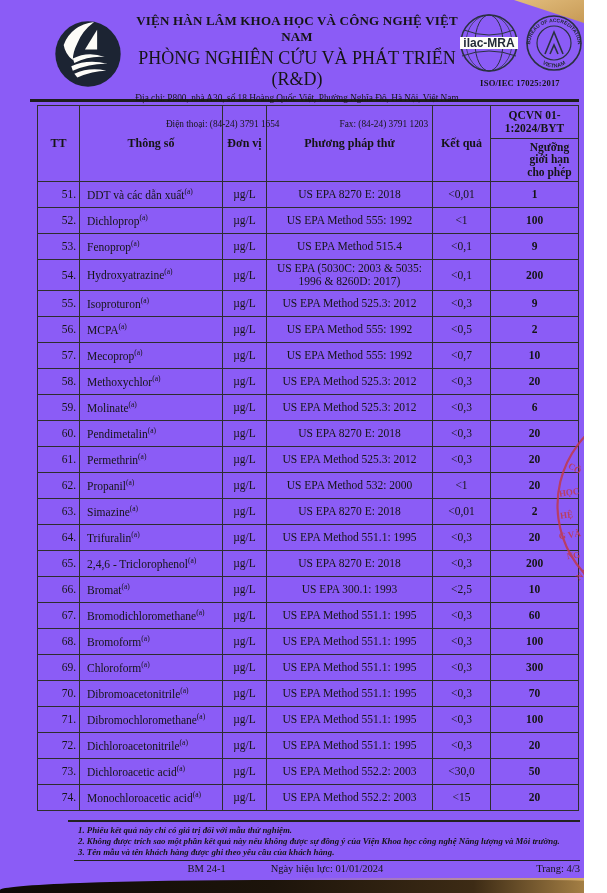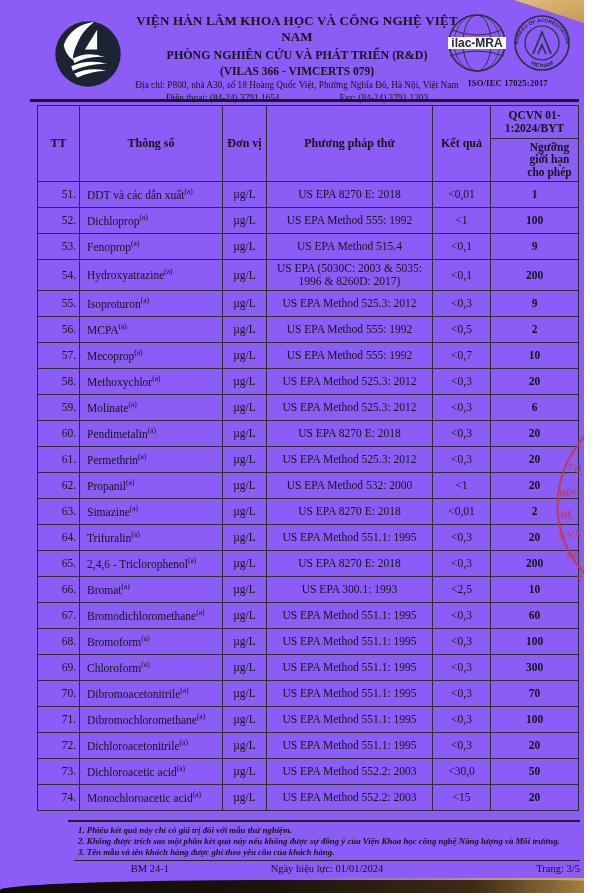--- a/index.html
+++ b/index.html
@@ -18,25 +18,25 @@
     border-radius:45% 10% 0 0 / 10px 3px 0 0; }
   .bottom-tan { position:absolute; bottom:12px; right:0; width:300px; height:3px;
     background:linear-gradient(90deg,rgba(210,170,100,0),#d2aa64); }
 
   
   .letterhead { position:relative; padding-top:13px; height:95px; }
   .logo { position:absolute; left:50px; top:16px; width:76px; height:76px; }
   .lh-text { width:100%; text-align:center; padding:0 110px 0 120px; }
   .org1 { font-weight:bold; font-size:13px; letter-spacing:.2px; }
   .org2 { font-weight:bold; font-size:12.5px; margin-top:2px; }
-  .org3 { font-weight:bold; font-size:12px; margin-top:3px; }
+  .org3 { font-weight:normal; font-size:18px; margin-top:3px; }
   .org4 { font-weight:bold; font-size:11.5px; margin-top:2px; }
   .addr { font-size:9.3px; margin-top:3px; white-space:nowrap; }
-  .phonefax { font-size:9.3px; margin-top:3px; display:flex; justify-content:center; gap:60px; }
-  .badges { position:absolute; right:12px; top:12px; width:128px; text-align:center; }
+  .phonefax { font-size:9.3px; margin-top:16px; display:flex; justify-content:center; gap:60px; }
+  .badges { position:absolute; right:0; top:12px; width:128px; text-align:center; }
   .badge-row { display:flex; gap:4px; justify-content:flex-end; }
   .iso-label { font-size:8.6px; font-weight:bold; margin-top:4px; letter-spacing:.2px; }
 
   .rule-top { margin:4px 0 0 30px; width:549px; height:2.5px; background:#1d1d1d; }
 
   
   table { margin:3px 0 0 37px; width:541px; border-collapse:collapse;
     border:1.5px solid #2b2b2b; table-layout:fixed; }
   th,td { border:1px solid #2e2e2e; vertical-align:middle; line-height:1.12; }
   thead th { font-weight:bold; font-size:12px; text-align:center; padding:2px 2px;margin-left:48px; }
@@ -48,21 +48,21 @@
   td.c-name sup { font-size:7.5px; }
   td.c-unit, td.c-method, td.c-result { text-align:center; }
   td.c-limit { text-align:center; font-weight:bold; }
 
   
   .foot-rule1 { margin:9px 0 0 68px; width:512px; height:2px; background:#222; }
   .footnotes { margin:3px 0 0 78px; font-size:8.8px; font-style:italic; font-weight:600; }
   .footnotes div { margin-top:1px; }
   .foot-rule2 { margin:3px 0 0 74px; width:506px; height:1.5px; background:#222; }
   .footer-bar { margin:2px 0 0 74px; width:506px; display:flex; font-size:10.5px; }
-  .footer-bar .f-left { width:30%; text-align:center; }
+  .footer-bar .f-left { width:30%; text-align:right; }
   .footer-bar .f-center { width:40%; text-align:center; }
   .footer-bar .f-right { width:30%; text-align:right; }
 
   
   .stamp { position:absolute; right:0; top:428px; width:56px; height:164px;
     overflow:hidden; opacity:.85; }
   .stamp svg { position:absolute; left:0; top:0; }
   .stamp text { fill:#c0394b; font-family:"Liberation Serif",serif;
     font-weight:bold; font-size:9px; }
 </style>
@@ -79,21 +79,20 @@
       <path d="M18,38 Q28,12 58,8 Q42,20 36,36 Q30,48 30,58 Q20,50 18,38 Z" fill="#fdfcf8"></path>
       <path d="M62,18 L62,44 L46,44 Z" fill="#fdfcf8"></path>
       <path d="M30,56 Q50,46 72,54 Q52,52 32,62 Z" fill="#fdfcf8"></path>
       <path d="M28,66 Q50,56 76,63 Q54,62 30,72 Z" fill="#fdfcf8"></path>
       <path d="M32,76 Q52,67 74,72 Q56,72 36,81 Z" fill="#fdfcf8"></path>
     </svg>
 
     <div class="lh-text">
       <div class="org1">VIỆN HÀN LÂM KHOA HỌC VÀ CÔNG NGHỆ VIỆT NAM</div>
       <div class="org3">PHÒNG NGHIÊN CỨU VÀ PHÁT TRIỂN (R&amp;D)</div>
-      <div class="org4">(VILAS 366 - VIMCERTS 079)</div>
       <div class="addr">Địa chỉ: P800, nhà A30, số 18 Hoàng Quốc Việt, Phường Nghĩa Đô, Hà Nội, Việt Nam</div>
       <div class="phonefax">
         <span>Điện thoại: (84-24) 3791 1654</span>
         <span>Fax: (84-24) 3791 1203</span>
       </div>
     </div>
 
     <div class="badges">
       <div class="badge-row">
         <svg width="62" height="62" viewBox="0 0 62 62">
@@ -371,21 +370,21 @@
   <div class="foot-rule1"></div>
   <div class="footnotes">
     <div>1. Phiếu kết quả này chỉ có giá trị đối với mẫu thử nghiệm.</div>
     <div>2. Không được trích sao một phần kết quả này nếu không được sự đồng ý của Viện Khoa học công nghệ Năng lượng và Môi trường.</div>
     <div>3. Tên mẫu và tên khách hàng được ghi theo yêu cầu của khách hàng.</div>
   </div>
   <div class="foot-rule2"></div>
   <div class="footer-bar">
     <span class="f-left">BM 24-1</span>
     <span class="f-center">Ngày hiệu lực: 01/01/2024</span>
-    <span class="f-right">Trang: 3/5</span>
+    <span class="f-right">Trang: 4/3</span>
   </div>
 
   <div class="stamp">
     <svg width="220" height="164" viewBox="0 0 220 164">
       <g transform="rotate(-8,110,82)">
         <circle cx="130" cy="80" r="100" fill="none" stroke="#c0394b" stroke-width="2.2"></circle>
         <circle cx="130" cy="80" r="71" fill="none" stroke="#c0394b" stroke-width="1.4"></circle>
         <text x="46" y="30" transform="rotate(38,46,30)">CÔ</text>
         <text x="34" y="58">HỌC</text>
         <text x="32" y="80">HỆ</text>

